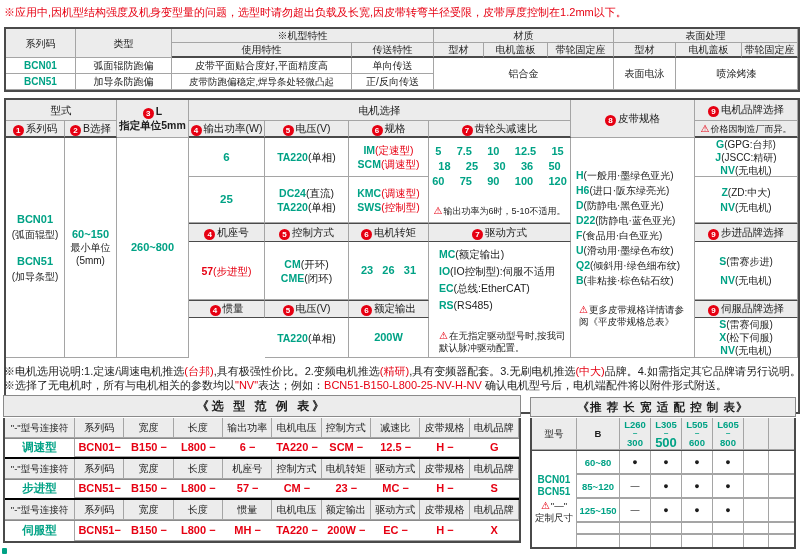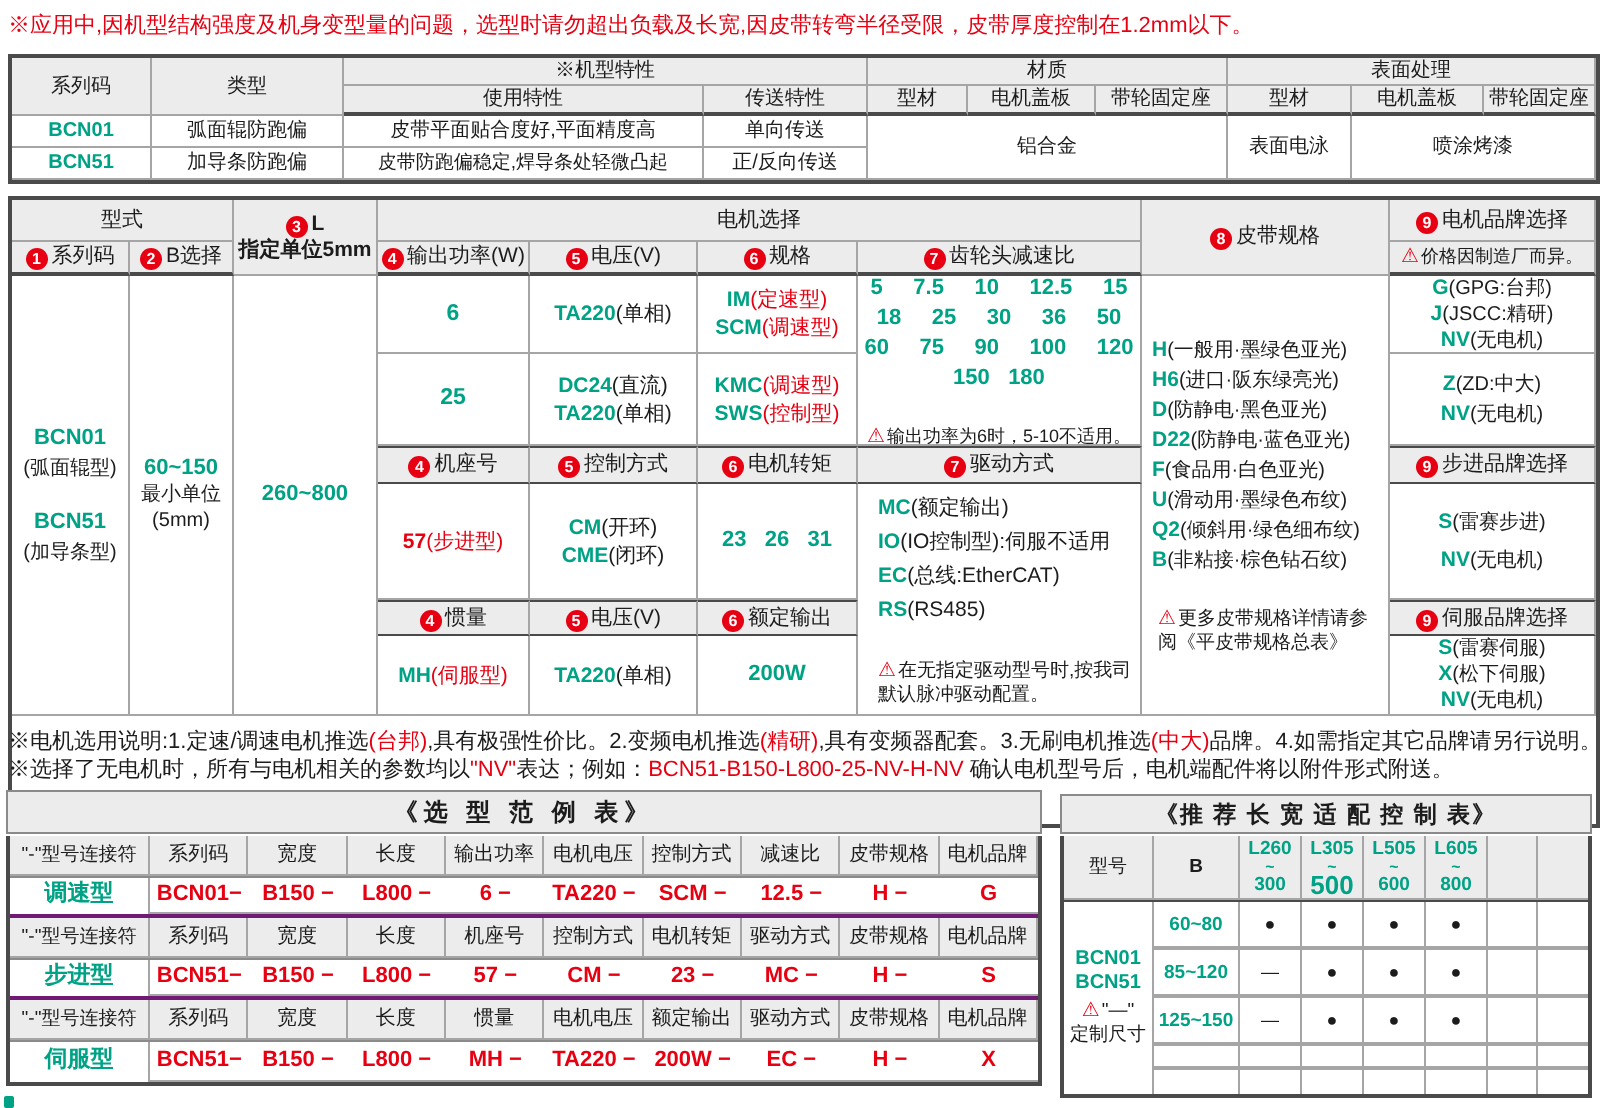--- a/index.html
+++ b/index.html
@@ -37,21 +37,21 @@
   .smallnote { font-size: 9px; line-height: 11px; color: #1c1c1c; margin-top: 16px; padding: 0 3px; }
   
   #motor-notes { left: 4px; top: 364px; width: 798px; font-size: 11px; line-height: 14px; }
   
   #example-title { left: 3px; top: 395px; width: 518px; height: 22px; background: #ececec; border: 1px solid #8a8a8a;
     display: flex; align-items: center; justify-content: center; font-size: 12px; font-weight: bold; letter-spacing: 3px; }
   #example-table { left: 3px; top: 418px; width: 518px; border: 2px solid #4a4a4a; border-top: none; }
   .ex-row { display: flex; width: 100%; height: 20.5px; }
   .ex-row .c { height: 100%; }
   .ex-hrow { border-bottom: 1px solid #8a8a8a; }
-  .ex-vrow { border-bottom: 2px solid #701a75; }
+  .ex-vrow { border-bottom: 2px solid #000000; }
   .ex-vrow:last-child { border-bottom: none; }
   .ex-conn { width: 70px; font-size: 9.5px; }
   .ex-type { width: 70px; font-size: 11.5px; border-bottom: none; }
   .ex-hcell { font-size: 10px; }
   .ex-vcell { border-right: none !important; font-size: 11px; font-weight: bold; color: #e60012; }
   
   #recommend-title { left: 530px; top: 397px; width: 266px; height: 20px; background: #ececec; border: 1px solid #8a8a8a;
     display: flex; align-items: center; justify-content: center; font-size: 11.5px; font-weight: bold; letter-spacing: 1px; }
   #recommend-table { left: 530px; top: 418px; width: 266px; border: 2px solid #4a4a4a; border-top: none; font-size: 10px; }
   .rec-hrow { display: flex; height: 33px; border-bottom: 1px solid #4a4a4a; }
@@ -172,21 +172,20 @@
         <span class="red">(调速型)</span>
       </div>
     </div>
 
   <div class="c" style="grid-area:3/7/5/8">
     <div>
 
     <div class="gear-line">5     7.5     10     12.5     15</div>
         <div class="gear-line">18     25     30     36     50</div>
         <div class="gear-line">60     75     90     100     120</div>
-        <div class="gear-line">150   180</div>
       </div>
     <div class="smallnote"><span class="warn-tri">⚠</span><span>输出功率为6时，5-10不适用。</span></div>
   </div>
 
   <div class="c leftlist" style="grid-area:3/8/9/9">
     <div>
 
     <div style="line-height:14px;white-space:nowrap"><span class="grn">H</span><span style="font-size:10px">(一般用·墨绿色亚光)</span></div>
         <div style="line-height:14px;white-space:nowrap"><span class="grn">H6</span><span style="font-size:10px">(进口·阪东绿亮光)</span></div>
         <div style="line-height:14px;white-space:nowrap"><span class="grn">D</span><span style="font-size:10px">(防静电·黑色亚光)</span></div>
@@ -315,26 +314,20 @@
   <div class="c sub" style="grid-area:7/5/8/6">
     <div><span class="circ">5</span><span>电压(V)</span></div>
   </div>
   <div class="c sub" style="grid-area:7/6/8/7">
     <div><span class="circ">6</span><span>额定输出</span></div>
   </div>
   <div class="c sub" style="grid-area:7/9/8/10">
     <div><span class="circ">9</span><span>伺服品牌选择</span></div>
   </div>
 
-  <div class="c" style="grid-area:8/4/9/5">
-    <div class="codeline">
-        <span class="grn">MH</span>
-        <span class="red">(伺服型)</span>
-      </div>
-  </div>
   <div class="c" style="grid-area:8/5/9/6">
 
   <div class="codeline">
         <span class="grn">TA220</span>
         <span>(单相)</span>
       </div>
     </div>
   <div class="c grn" style="grid-area:8/6/9/7;font-size:11px">200W</div>
   <div class="c" style="grid-area:8/9/9/10">
 

